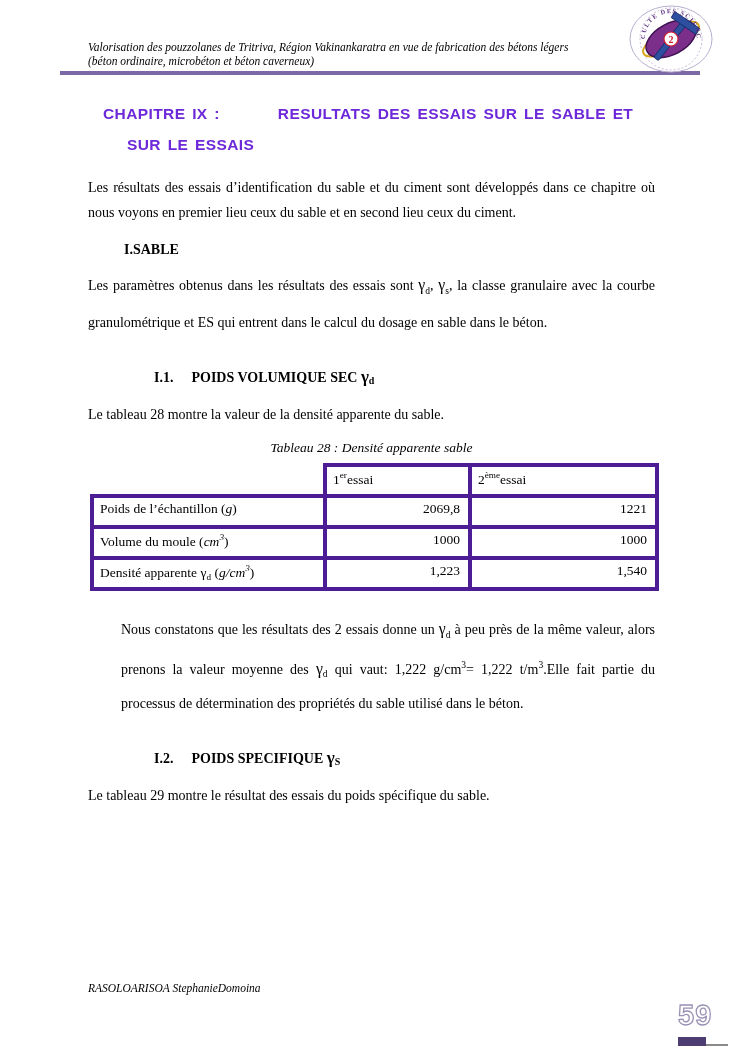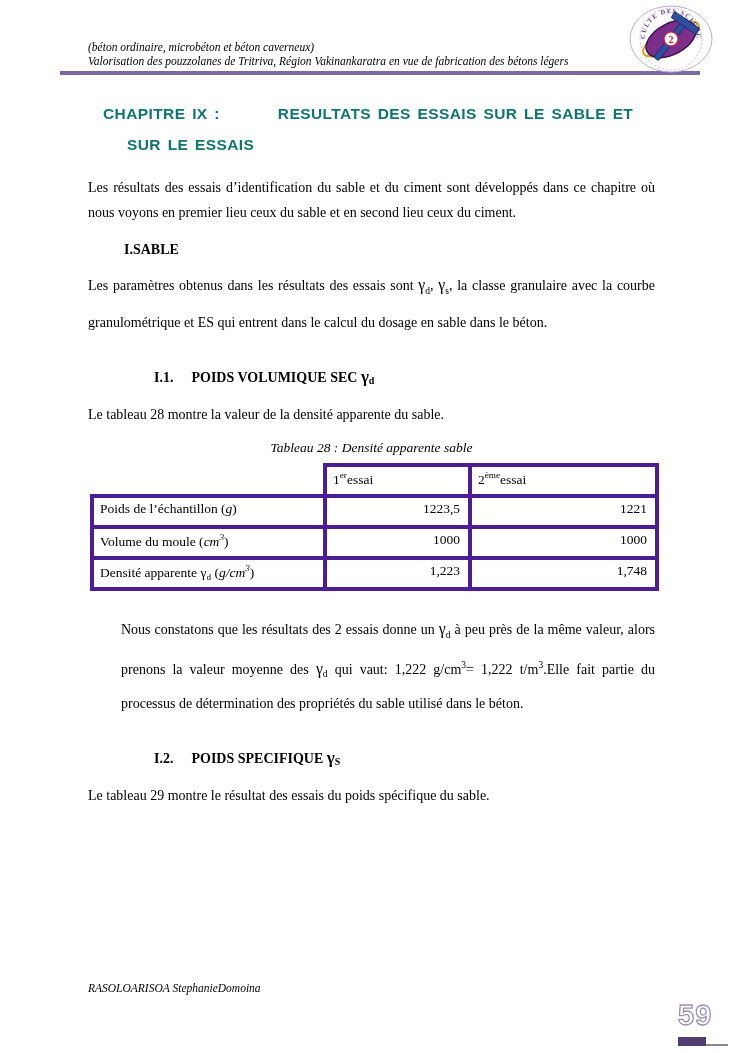--- a/index.html
+++ b/index.html
@@ -9,21 +9,21 @@
   
   .running-title{position:absolute;left:88px;top:40px;width:520px;
 romance font-style:italic;font-style:italic;font-size:11.5px;line-height:14px;}
   .header-rule{position:absolute;left:60px;top:71px;width:640px;height:4px;background:#7b68a5;}
   .logo{position:absolute;left:628px;top:5px;width:86px;height:68px;}
 
   
   .content{position:absolute;left:88px;top:84px;width:567px;}
 
   .chapter{margin:14px 0 0 0;font-family:"Liberation Sans",sans-serif;font-weight:bold;
-           color:#0f766e;font-size:15.5px;letter-spacing:.4px;word-spacing:2px;line-height:31px;}
+           color:#6d28d9;font-size:15.5px;letter-spacing:.4px;word-spacing:2px;line-height:31px;}
   .ch-line1{padding-left:15px;display:flex;}
   .ch-title{margin-left:58px;}
   .ch-line2{padding-left:39px;}
 
   .para{margin:15px 0 0 0;font-size:14px;line-height:25px;text-align:justify;}
   .lh31{line-height:31px;margin-top:11px;}
   .conclusion{margin-top:23px;line-height:30px;margin-left:33px;}
 
   .sec{margin:17px 0 0 36px;font-size:14px;font-weight:bold;}
   .sec .sec-t{text-align:center;}
@@ -55,22 +55,22 @@
            -webkit-text-stroke:1.3px #9a90b4;letter-spacing:1px;line-height:30px;padding-left:2px;}
   .pagenum-bar{position:absolute;left:2px;top:37px;width:28px;height:9px;background:#4e3d73;}
   .pagenum-line{position:absolute;left:30px;top:44px;width:22px;height:2px;background:#8a8a8a;}
 </style>
 </head>
 <body>
 
 <div class="page">
 
   <div class="running-title">
+    <div>Valorisation des pouzzolanes de Tritriva, Région Vakinankaratra en vue de fabrication des bétons légers</div>
     <div>(béton ordinaire, microbéton et béton caverneux)</div>
-    <div>Valorisation des pouzzolanes de Tritriva, Région Vakinankaratra en vue de fabrication des bétons légers</div>
   </div>
   <div class="header-rule"></div>
 
   <div class="logo">
     <svg width="86" height="68" viewBox="0 0 86 68">
       <defs>
         <path id="ringTop" d="M 17 34 A 26 26 0 0 1 69 34"></path>
       </defs>
       <ellipse cx="43" cy="34" rx="41" ry="33" fill="#ffffff" stroke="#b9aed0" stroke-width="1"></ellipse>
       <circle cx="43" cy="34" r="31" fill="none" stroke="#7a5fa0" stroke-width="0.8" opacity="0.55" stroke-dasharray="2 2"></circle>
@@ -117,32 +117,32 @@
           <col class="c3">
         </colgroup>
       <tbody>
           <tr>
         <td class="blank"></td>
         <th><span>1</span><sup>er</sup><span>essai</span></th>
         <th><span>2</span><sup>ème</sup><span>essai</span></th>
       </tr>
       <tr>
         <td><span>Poids de l’échantillon (</span><span class="unit">g</span><span>)</span></td>
-        <td class="val">1223,5</td>
+        <td class="val">2069,8</td>
         <td class="val">1221</td>
       </tr>
       <tr>
         <td><span>Volume du moule (</span><span class="unit">cm</span><sup class="unit">3</sup><span>)</span></td>
         <td class="val">1000</td>
         <td class="val">1000</td>
       </tr>
       <tr>
         <td><span>Densité apparente </span><span>γ</span><sub>d</sub><span> (</span><span class="unit">g/cm</span><sup class="unit">3</sup><span>)</span></td>
         <td class="val">1,223</td>
-        <td class="val">1,748</td>
+        <td class="val">1,540</td>
       </tr>
     </tbody>
       </table>
 
     <p class="para conclusion"><span>Nous constatons que les résultats des 2 essais donne un </span><span class="g">γ</span><sub>d</sub><span> à peu près de la même valeur, alors prenons la valeur moyenne des </span><span class="g">γ</span><sub>d</sub><span> qui vaut: 1,222 g/cm</span><sup>3</sup><span>= 1,222 t/m</span><sup>3</sup><span>.Elle fait partie du processus de détermination des propriétés du sable utilisé dans le béton.</span></p>
 
     <h3 class="subsec"><span>I.2.</span><span class="st">POIDS SPECIFIQUE </span><span class="g">γ</span><sub>S</sub></h3>
 
     <p class="para">Le tableau 29 montre le résultat des essais du poids spécifique du sable.</p>
 

